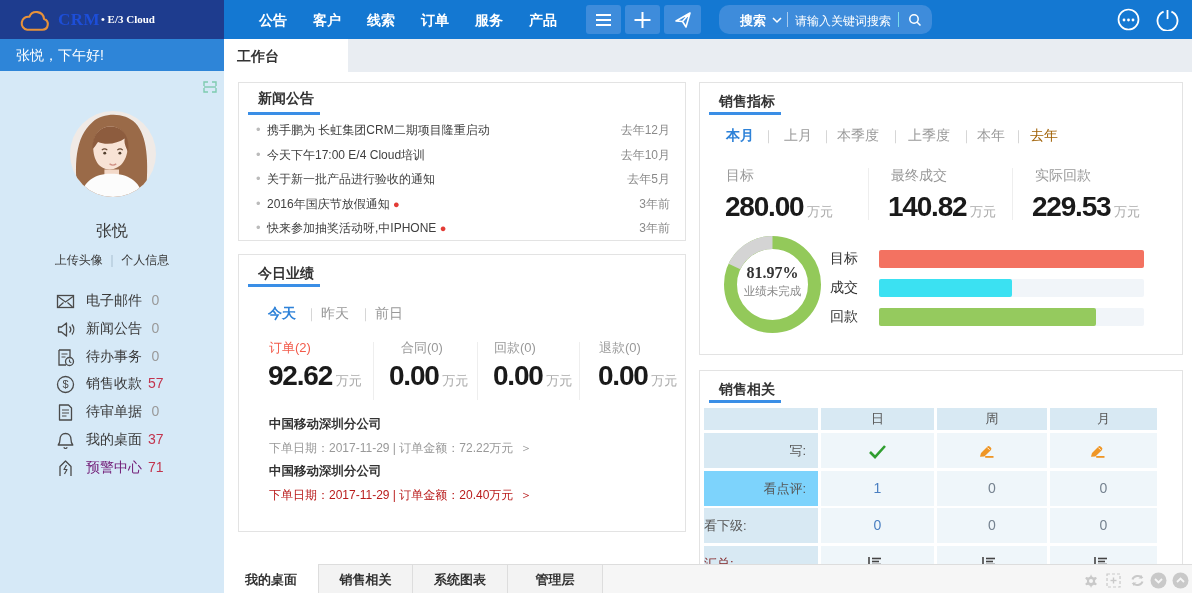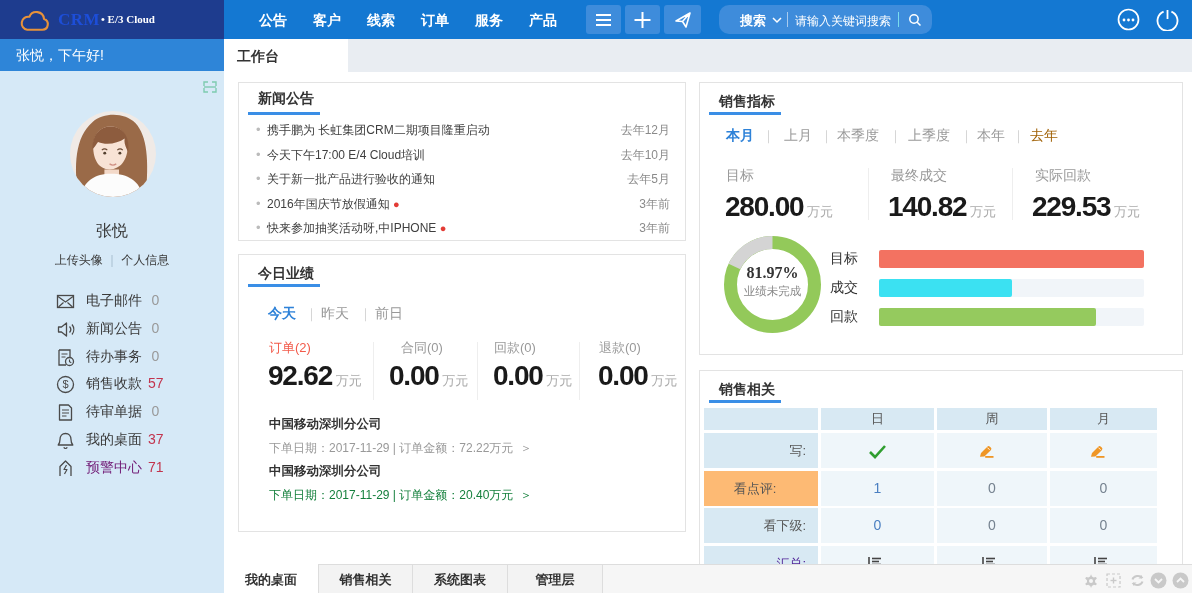--- a/index.html
+++ b/index.html
@@ -229,21 +229,21 @@
  <div class="abs" style="left:150px;top:105px;font-size:28px;font-weight:bold;color:#1a1a1a;letter-spacing:-1.2px;white-space:nowrap">0.00<span style="font-size:13px;color:#aaa;font-weight:normal;letter-spacing:0"> 万元</span></div>
  <div class="abs" style="left:254px;top:105px;font-size:28px;font-weight:bold;color:#1a1a1a;letter-spacing:-1.2px;white-space:nowrap">0.00<span style="font-size:13px;color:#aaa;font-weight:normal;letter-spacing:0"> 万元</span></div>
  <div class="abs" style="left:359px;top:105px;font-size:28px;font-weight:bold;color:#1a1a1a;letter-spacing:-1.2px;white-space:nowrap">0.00<span style="font-size:13px;color:#aaa;font-weight:normal;letter-spacing:0"> 万元</span></div>
  <div class="abs" style="left:134px;top:87px;width:1px;height:58px;background:#eee"></div>
  <div class="abs" style="left:238px;top:87px;width:1px;height:58px;background:#eee"></div>
  <div class="abs" style="left:340px;top:87px;width:1px;height:58px;background:#eee"></div>
 
  <div class="abs" style="left:30px;top:161px;font-size:12.5px;color:#333;font-weight:bold">中国移动深圳分公司</div>
  <div class="abs" style="left:30px;top:185px;font-size:12px;color:#999">下单日期：2017-11-29 | 订单金额：72.22万元&nbsp;&nbsp;＞</div>
  <div class="abs" style="left:30px;top:208px;font-size:12.5px;color:#333;font-weight:bold">中国移动深圳分公司</div>
- <div class="abs" style="left:30px;top:232px;font-size:12px;color:#15803d">下单日期：2017-11-29 | 订单金额：20.40万元&nbsp;&nbsp;＞</div>
+ <div class="abs" style="left:30px;top:232px;font-size:12px;color:#b91c1c">下单日期：2017-11-29 | 订单金额：20.40万元&nbsp;&nbsp;＞</div>
 </div>
 
 <div class="card" style="left:699px;top:82px;width:484px;height:273px">
  <div class="ctitle" style="top:10px">销售指标</div>
  <div class="cline"></div>
 
  <div class="abs" style="left:26px;top:44px;font-size:14px;color:#2e82d8;font-weight:bold">本月</div>
  <div class="abs" style="left:62px;top:44px;font-size:13px;color:#ccc">｜</div>
  <div class="abs" style="left:84px;top:44px;font-size:14px;color:#999">上月</div>
  <div class="abs" style="left:120px;top:44px;font-size:13px;color:#ccc">｜</div>
@@ -308,31 +308,31 @@
           </svg>
   </div>
   <div class="abs" style="left:346px;top:25px;width:107px;height:35px;background:#eff6fa;text-align:center;line-height:35px">
    <svg width="15" height="13" viewBox="0 0 15 13" style="vertical-align:middle;position:relative;left:-6px">
             <path d="M1 11.8 2 8.1 8.3 1.7a1.8 1.8 0 0 1 2.6 0l.9.9a1.8 1.8 0 0 1 0 2.6L5.4 11.5Z" fill="#ef9626"></path>
             <line x1="8.4" y1="2.6" x2="10.6" y2="4.8" stroke="#fff" stroke-width=".9"></line>
             <rect x="6.2" y="11" width="8.3" height="1.8" fill="#ef9626"></rect>
           </svg>
   </div>
 
-  <div class="abs" style="left:0;top:62.5px;width:114px;height:35px;background:#fdba74;font-size:13px;color:#555;line-height:35px;text-align:center"><span style="margin-right:12px">看点评:</span></div>
+  <div class="abs" style="left:0;top:62.5px;width:114px;height:35px;background:#7dd3fc;font-size:13px;color:#555;line-height:35px;text-align:right"><span style="margin-right:12px">看点评:</span></div>
   <div class="abs" style="left:117px;top:62.5px;width:113px;height:35px;background:#eff6fa;text-align:center;font-size:14px;color:#4a7fc1;line-height:35px">1</div>
   <div class="abs" style="left:233px;top:62.5px;width:110px;height:35px;background:#eff6fa;text-align:center;font-size:14px;color:#75828f;line-height:35px">0</div>
   <div class="abs" style="left:346px;top:62.5px;width:107px;height:35px;background:#eff6fa;text-align:center;font-size:14px;color:#75828f;line-height:35px">0</div>
 
-  <div class="abs" style="left:0;top:100px;width:114px;height:35px;background:#d8e9f3;font-size:13px;color:#555;line-height:35px;text-align:right"><span style="margin-right:12px">看下级:</span></div>
+  <div class="abs" style="left:0;top:100px;width:114px;height:35px;background:#d8e9f3;font-size:13px;color:#555;line-height:35px;text-align:left"><span style="margin-right:12px">看下级:</span></div>
   <div class="abs" style="left:117px;top:100px;width:113px;height:35px;background:#eff6fa;text-align:center;font-size:14px;color:#4a7fc1;line-height:35px">0</div>
   <div class="abs" style="left:233px;top:100px;width:110px;height:35px;background:#eff6fa;text-align:center;font-size:14px;color:#75828f;line-height:35px">0</div>
   <div class="abs" style="left:346px;top:100px;width:107px;height:35px;background:#eff6fa;text-align:center;font-size:14px;color:#75828f;line-height:35px">0</div>
 
-  <div class="abs" style="left:0;top:137.5px;width:114px;height:35px;background:#d8e9f3;font-size:13px;color:#4c1d95;line-height:35px;text-align:right"><span style="margin-right:12px">汇总:</span></div>
+  <div class="abs" style="left:0;top:137.5px;width:114px;height:35px;background:#d8e9f3;font-size:13px;color:#7f1d1d;line-height:35px;"><span style="margin-right:12px">汇总:</span></div>
   <div class="abs" style="left:117px;top:137.5px;width:113px;height:35px;background:#eff6fa;text-align:center;line-height:35px">
    <svg width="16" height="16" viewBox="0 0 16 16" style="vertical-align:middle;position:relative;left:-3px">
             <g stroke="#444" stroke-width="1.6">
               <line x1="2" y1="1" x2="2" y2="15"></line>
               <line x1="5" y1="2.5" x2="14" y2="2.5"></line>
               <line x1="5" y1="5.5" x2="12" y2="5.5"></line>
               <line x1="5" y1="8.5" x2="14" y2="8.5"></line>
               <line x1="5" y1="11.5" x2="11" y2="11.5"></line>
               <line x1="5" y1="14.5" x2="13" y2="14.5"></line>
             </g>

